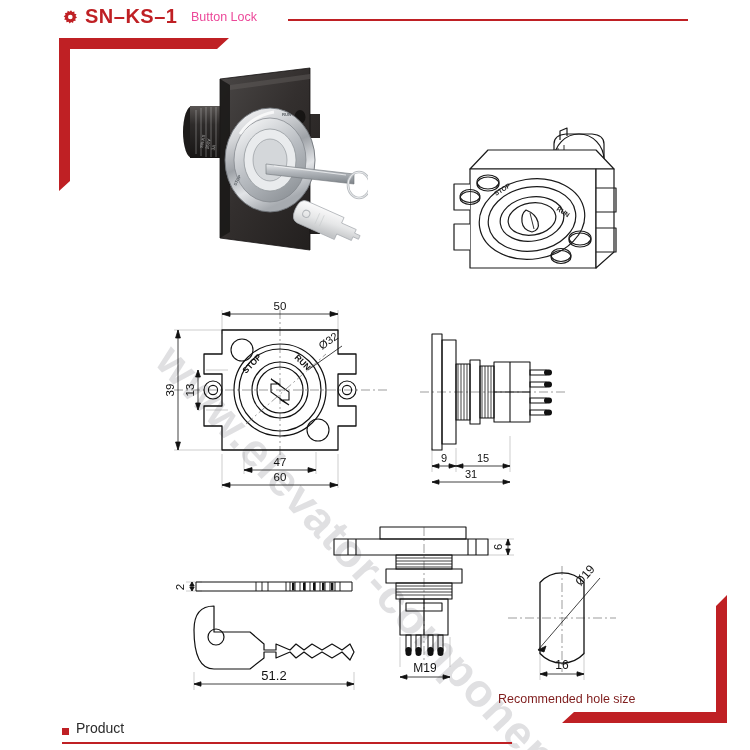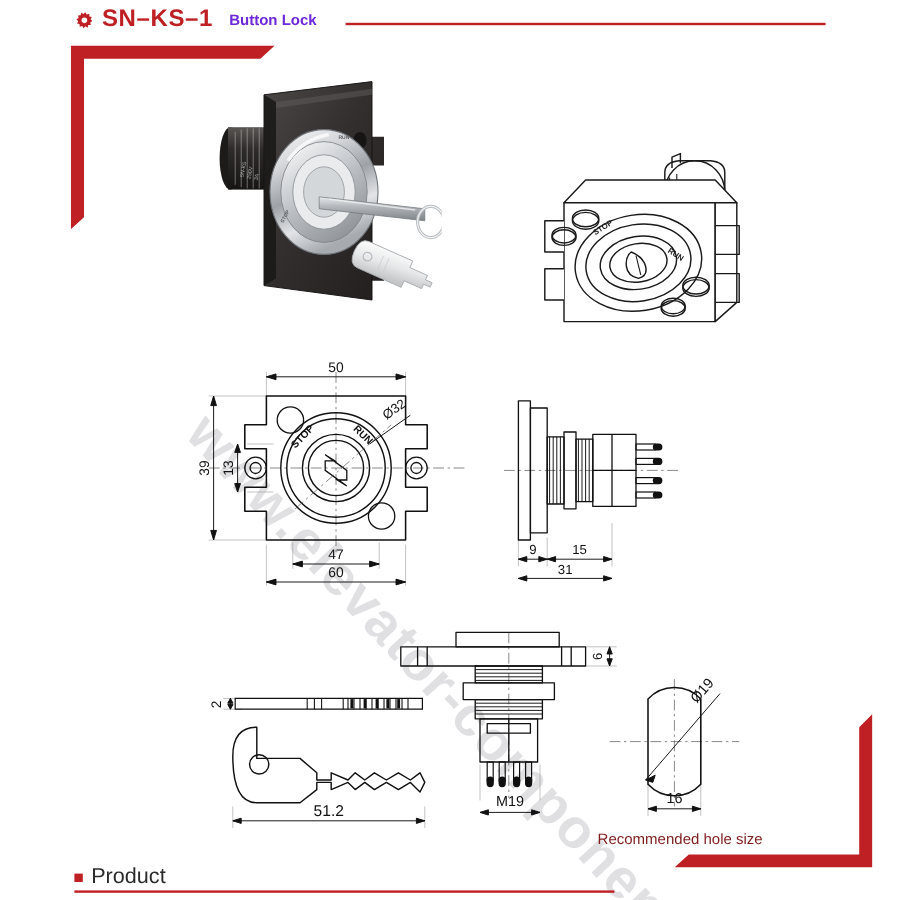--- a/index.html
+++ b/index.html
@@ -35,22 +35,22 @@
     font-size: 20px;
     font-weight: bold;
     color: #bf2024;
     letter-spacing: 0.5px;
     white-space: nowrap;
   }
   .hdr-name {
     position: absolute;
     left: 191px; top: 10px;
     font-size: 12.5px;
-    font-weight: bold;
-    color: #6d28d9;
+    font-weight: normal;
+    color: #ec4899;
     white-space: nowrap;
   }
   .hdr-rule {
     position: absolute;
     left: 288px; top: 19px;
     width: 400px; height: 2px;
     background: #bf2024;
   }
 
   
@@ -104,21 +104,21 @@
   
   .ftr-bullet {
     position: absolute;
     left: 62px; top: 728px;
     width: 7px; height: 7px;
     background: #bf2024;
   }
   .ftr-label {
     position: absolute;
     left: 76px; top: 720px;
-    font-size: 18px;
+    font-size: 14px;
     color: #2b2b2b;
     white-space: nowrap;
   }
   .ftr-rule {
     position: absolute;
     left: 62px; top: 742px;
     width: 450px; height: 1.5px;
     background: #bf2024;
   }
 

